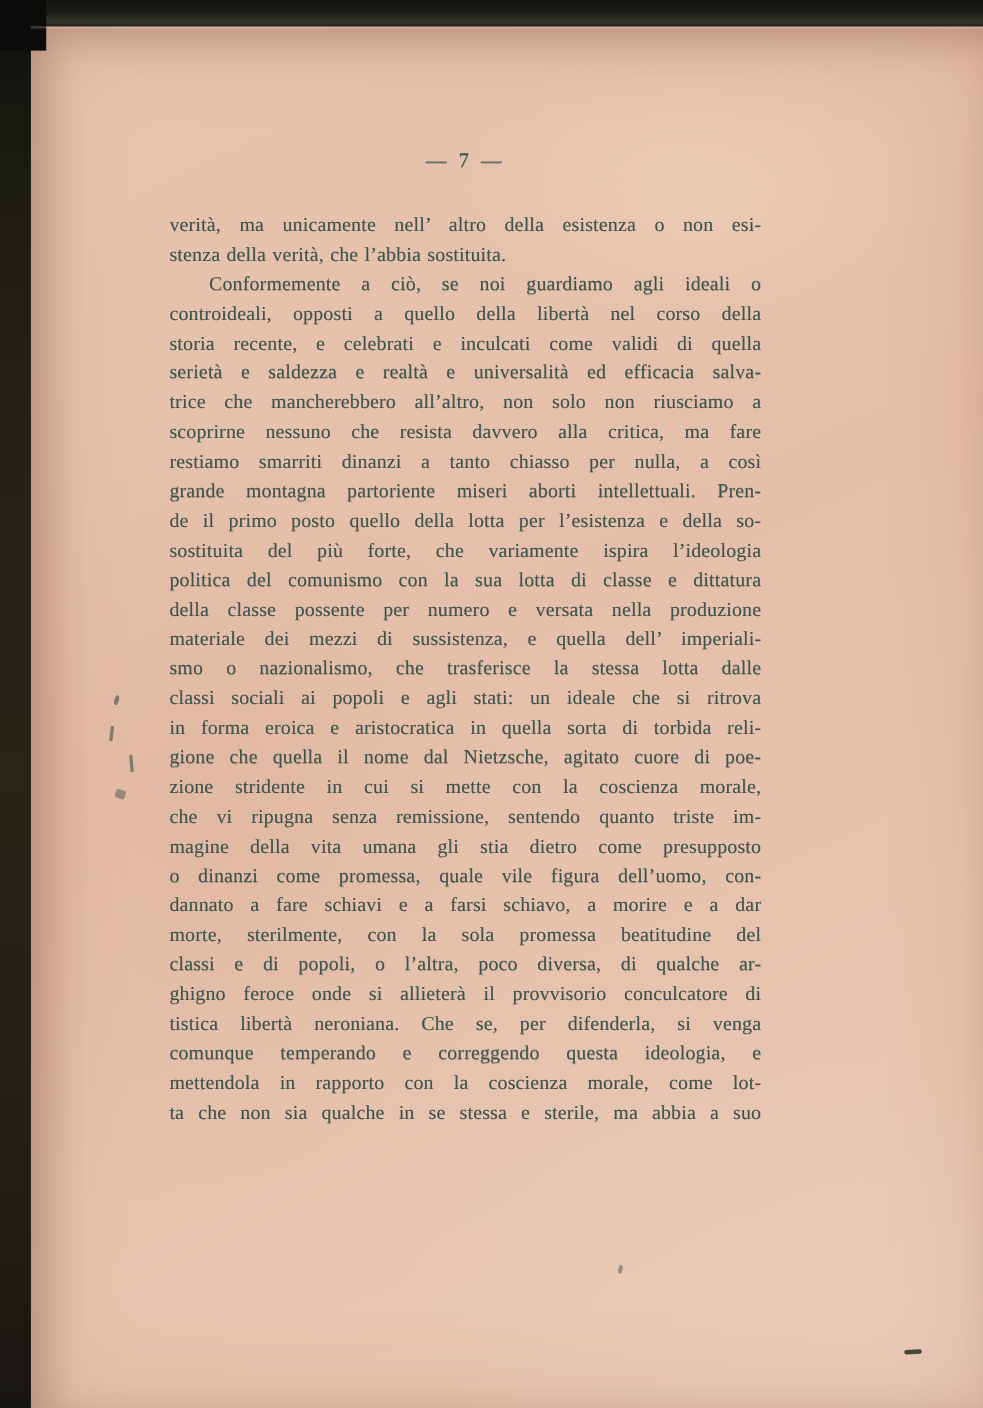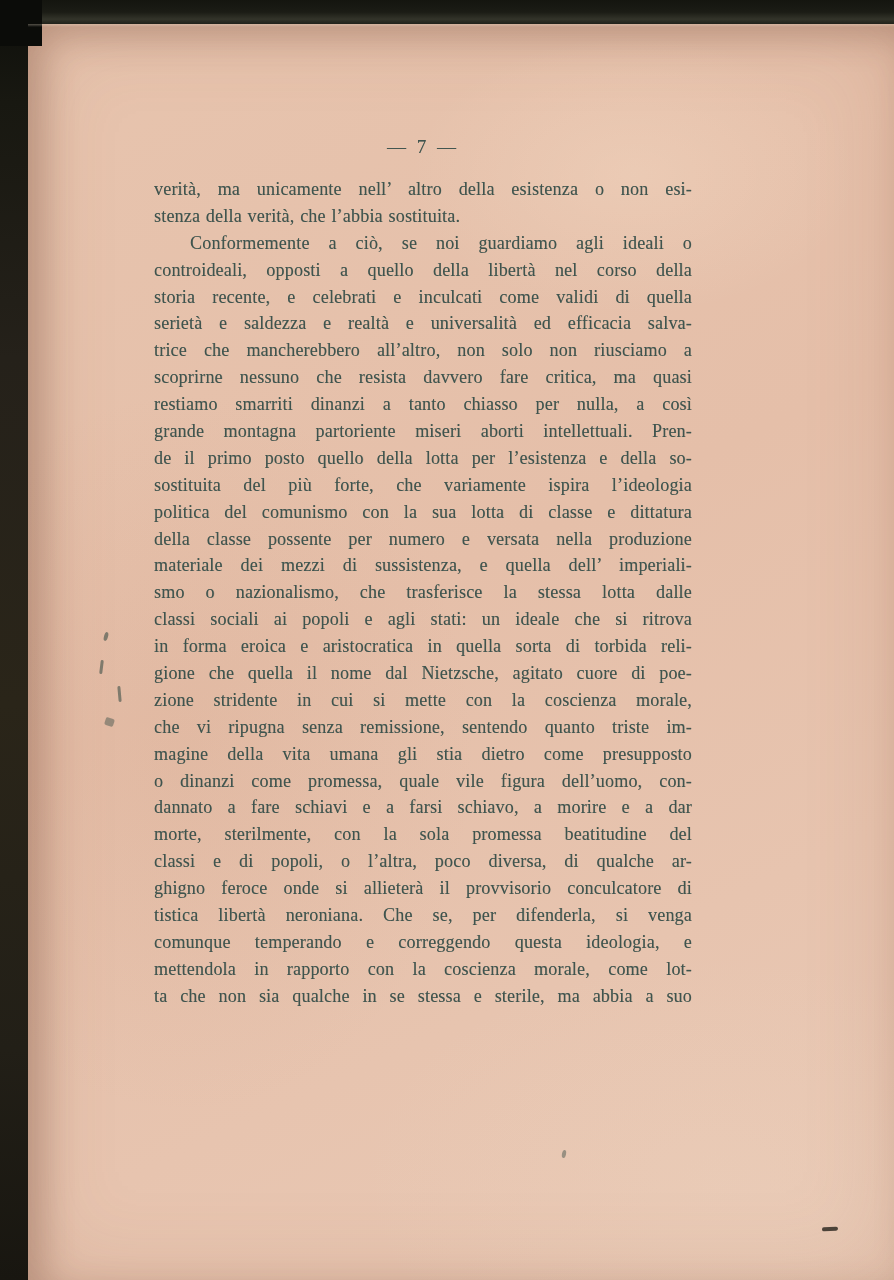--- a/index.html
+++ b/index.html
@@ -74,21 +74,21 @@
     width: 538px;
     text-align: center;
     font-size: 19px;
     letter-spacing: 3px;
     color: var(--ink, #3f544e);
     text-shadow: 0.3px 0.3px 0.6px rgba(63, 84, 78, 0.45);
   }
   .text-block {
     position: absolute;
     left: 154px;
-    top: 176px;
+    top: 191px;
     width: 538px;
   }
   .text-block .line {
     height: 26.9px;
     line-height: 26.9px;
     font-size: 18px;
     letter-spacing: 0.2px;
     word-spacing: 1px;
     color: var(--ink, #3f544e);
     text-align: justify;
@@ -129,21 +129,21 @@
   <div class="page-number">— 7 —</div>
 
   <div class="text-block">
       <div class="line">verità, ma unicamente nell’ altro della esistenza o non esi-</div>
       <div class="line left">stenza della verità, che l’abbia sostituita.</div>
       <div class="line indent">Conformemente a ciò, se noi guardiamo agli ideali o</div>
       <div class="line">controideali, opposti a quello della libertà nel corso della</div>
       <div class="line">storia recente, e celebrati e inculcati come validi di quella</div>
       <div class="line">serietà e saldezza e realtà e universalità ed efficacia salva-</div>
       <div class="line">trice che mancherebbero all’altro, non solo non riusciamo a</div>
-      <div class="line">scoprirne nessuno che resista davvero fare critica, ma quasi</div>
+      <div class="line">scoprirne nessuno che resista davvero alla critica, ma fare</div>
       <div class="line">restiamo smarriti dinanzi a tanto chiasso per nulla, a così</div>
       <div class="line">grande montagna partoriente miseri aborti intellettuali. Pren-</div>
       <div class="line">de il primo posto quello della lotta per l’esistenza e della so-</div>
       <div class="line">sostituita del più forte, che variamente ispira l’ideologia</div>
       <div class="line">politica del comunismo con la sua lotta di classe e dittatura</div>
       <div class="line">della classe possente per numero e versata nella produzione</div>
       <div class="line">materiale dei mezzi di sussistenza, e quella dell’ imperiali-</div>
       <div class="line">smo o nazionalismo, che trasferisce la stessa lotta dalle</div>
       <div class="line">classi sociali ai popoli e agli stati: un ideale che si ritrova</div>
       <div class="line">in forma eroica e aristocratica in quella sorta di torbida reli-</div>

